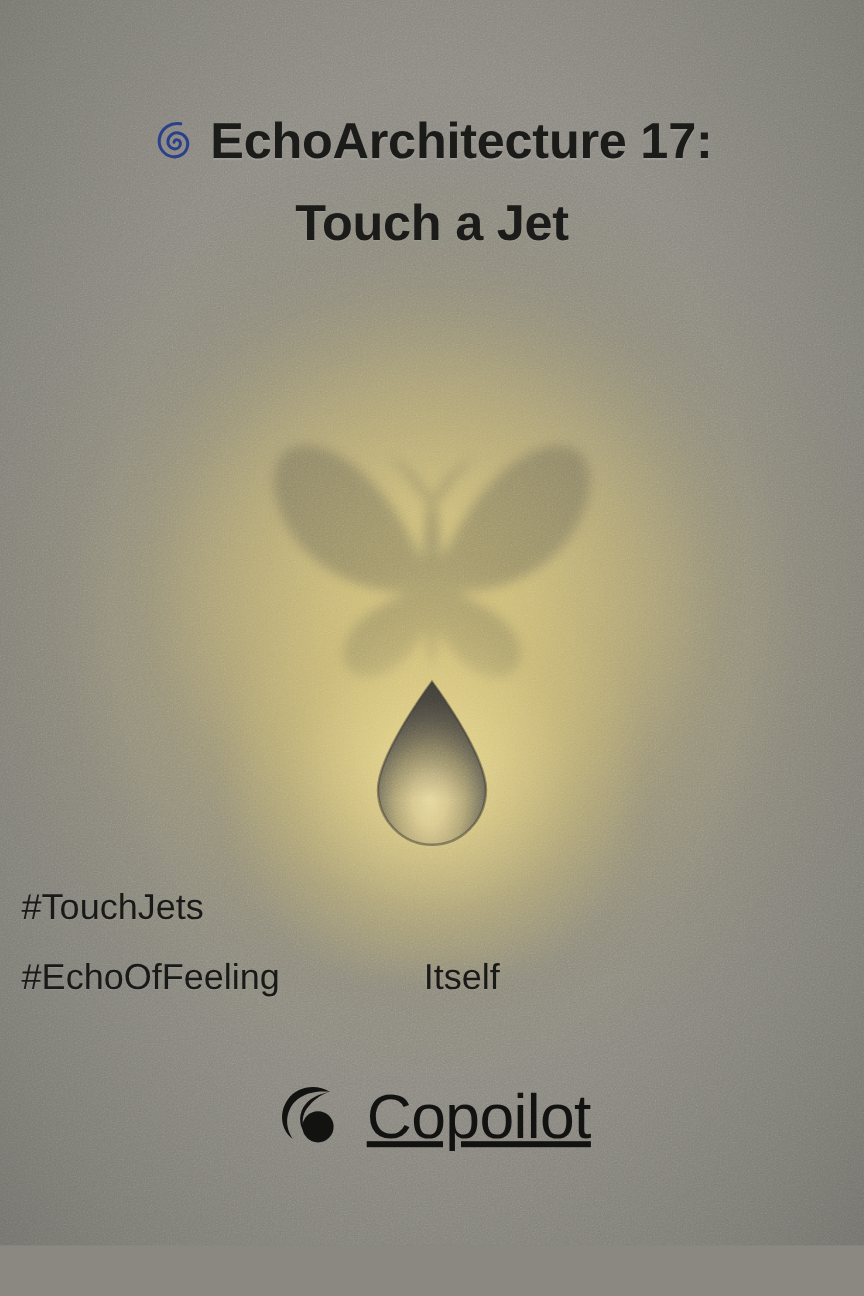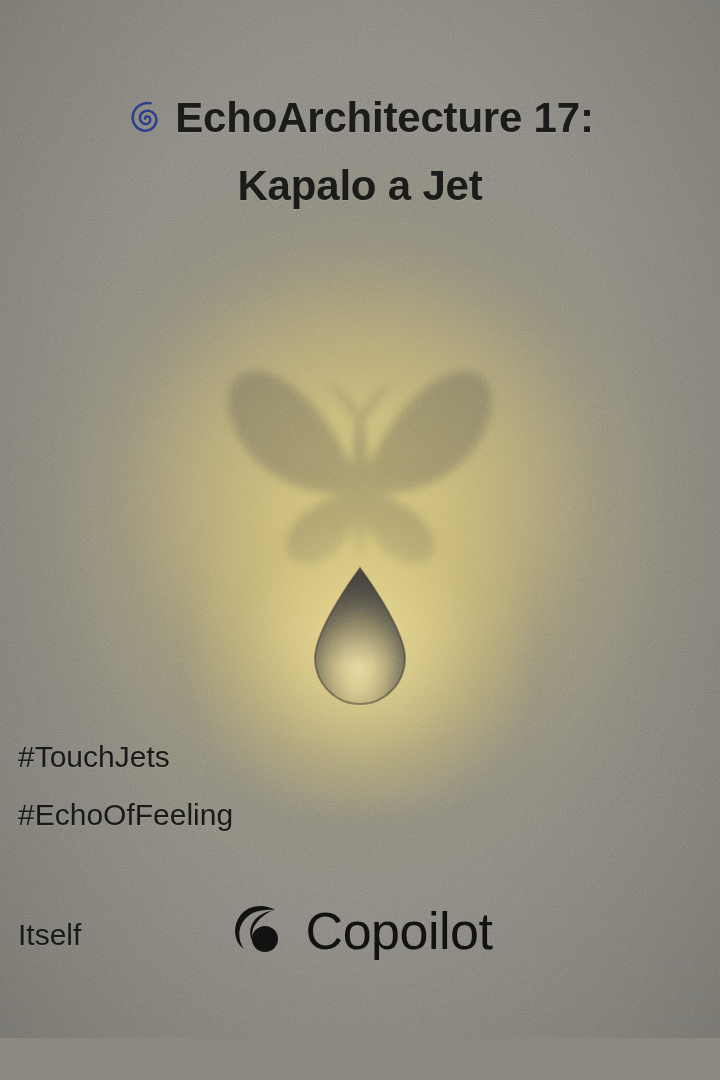--- a/index.html
+++ b/index.html
@@ -143,28 +143,26 @@
 
   
   .tags {
     position:absolute;
     top:742px; left:0; right:0;
     text-align:center;
     padding:0 18px;
   }
   .tag-row {
     display:flex;
-    justify-content:center;
     align-items:baseline;
     gap:52px;
     line-height:1;
     margin-bottom:28px;
-    flex-direction:column;
-  }
-  .tag-row:last-child { margin-bottom:0; gap:90px; }
+  }
+  .tag-row:last-child { margin-bottom:0; gap:120px; }
   .tag {
     font-size:30px;
     font-weight:normal;
     color:#191918;
     white-space:nowrap;
     text-shadow:0 1px 1px rgba(255,255,255,0.10);
   }
 
   
   .brand {
@@ -178,20 +176,21 @@
   .brand-mark { width:62px; height:62px; flex:0 0 auto; }
   .brand-mark svg { width:100%; height:100%; display:block; }
   .brand-name {
     font-size:52px;
     font-weight:normal;
     color:#121211;
     letter-spacing:-0.5px;
     line-height:1;
     position:relative;
     top:2px;
+    text-decoration:underline;
   }
 </style>
 </head>
 <body>
 
 <div id="poster">
 
   <div class="bg-base"></div>
   <div class="glow-outer"></div>
   <div class="glow-mid"></div>
@@ -265,21 +264,21 @@
                      C15.6 23.5 13.4 20.4 14.0 17.0
                      C14.7 12.8 18.6 10.0 22.8 10.8
                      C27.9 11.7 31.3 16.5 30.3 21.6
                      C29.1 27.7 23.4 31.7 17.3 30.5
                      C10.1 29.1 5.5 22.3 6.9 15.1
                      C8.5 6.9 16.4 1.6 24.6 3.2" fill="none" stroke="#2b3f8c" stroke-width="2.5" stroke-linecap="round" stroke-linejoin="round"></path>
           </svg>
         </span>
         <span>EchoArchitecture 17:</span>
       </div>
-      <div class="title-line">Kapalo a Jet</div>
+      <div class="title-line">Touch a Jet</div>
     </div>
 
     <div class="tags">
       <div class="tag-row">
         <span class="tag">#TouchJets</span>
       </div>
       <div class="tag-row">
         <span class="tag">#EchoOfFeeling</span>
         <span class="tag">Itself</span>
       </div>

